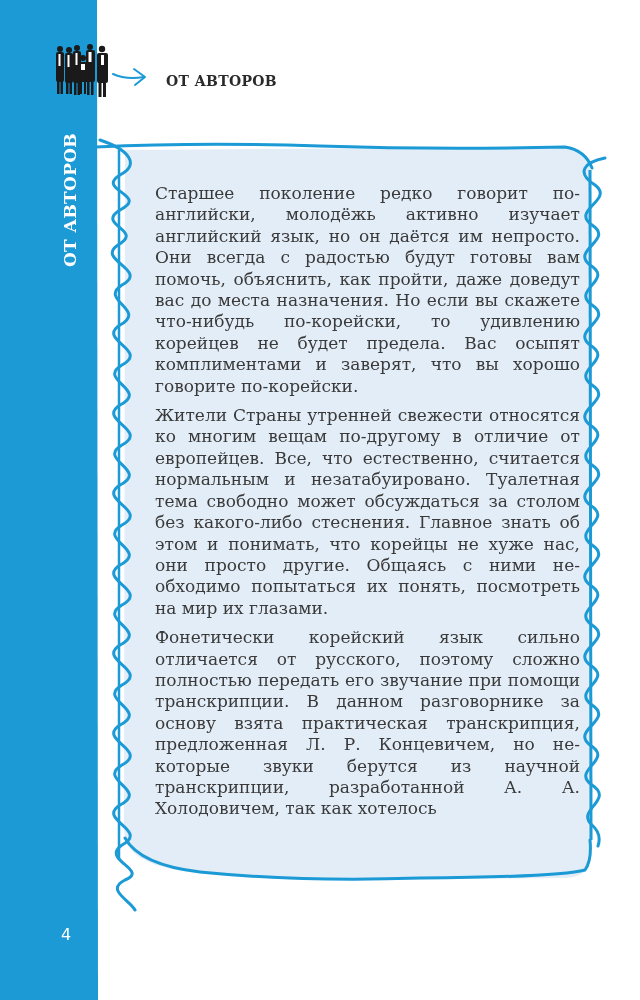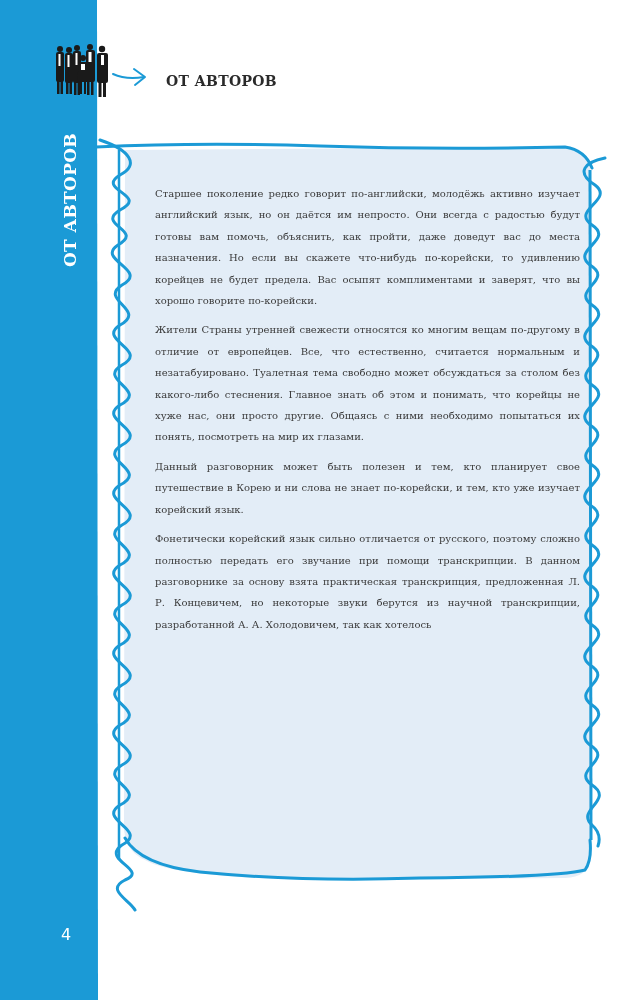--- a/index.html
+++ b/index.html
@@ -31,21 +31,21 @@
   }
   .header-title {
     position: absolute; left: 166px; top: 73px;
     font-family: "DejaVu Serif", serif; font-weight: bold;
     font-size: 14px; color: #2a2a2a; letter-spacing: 0.3px;
   }
   .box-svg { position: absolute; left: 0; top: 0; width: 640px; height: 1000px; pointer-events: none; }
   .content {
     position: absolute; left: 155px; top: 183px; width: 425px;
     font-family: "DejaVu Serif", serif;
-    font-size: 10px; line-height: 21.4px; color: #3a3a3a;
+    font-size: 17px; line-height: 21.4px; color: #3a3a3a;
     text-align: justify; hyphens: manual;
   }
   .content p { margin: 0 0 8px 0; }
   .page-number {
     position: absolute; left: 61px; top: 925px;
     color: #ffffff; font-family: "DejaVu Sans", sans-serif;
     font-size: 16px;
   }
 </style>
 </head>
@@ -111,17 +111,16 @@
 
   <path d="M100 140 C 130 150, 140 165, 120 175 C 95 190, 150 195, 120 210 C 95 225, 145 230, 118 245 C 95 260, 150 270, 122 285 C 98 300, 148 310, 120 325 C 96 340, 150 350, 122 365 C 96 380, 150 390, 120 405 C 96 420, 150 430, 122 445 C 96 460, 150 470, 120 485 C 96 500, 150 510, 122 525 C 96 540, 150 550, 120 565 C 96 580, 150 590, 122 605 C 96 620, 150 630, 120 645 C 96 660, 150 670, 122 685 C 96 700, 150 710, 120 725 C 96 740, 150 750, 122 765 C 96 780, 150 790, 120 805 C 96 820, 150 830, 122 845 C 100 860, 150 870, 125 880 C 105 890, 130 900, 135 910" stroke="#1b9ad6" stroke-width="3" fill="none" stroke-linecap="round"></path>
   <path d="M119 150 L119 860" stroke="#1b9ad6" stroke-width="2.5" fill="none"></path>
 
   <path d="M605 158 C 585 162, 575 172, 595 185 C 615 200, 570 210, 592 225 C 615 240, 570 250, 590 265 C 615 280, 570 290, 592 305 C 615 320, 570 330, 590 345 C 615 360, 570 370, 592 385 C 615 400, 570 410, 590 425 C 615 440, 570 450, 592 465 C 615 480, 570 490, 590 505 C 615 520, 570 530, 592 545 C 615 560, 570 570, 590 585 C 615 600, 570 610, 592 625 C 615 640, 570 650, 590 665 C 615 680, 570 690, 592 705 C 615 720, 570 730, 590 745 C 615 760, 570 770, 592 785 C 615 800, 575 810, 592 825 C 600 832, 600 840, 598 846" stroke="#1b9ad6" stroke-width="3" fill="none" stroke-linecap="round"></path>
 </svg>
 
 <div class="content">
   <p>Старшее поколение редко говорит по-английски, молодёжь активно изучает английский язык, но он даётся им непросто. Они всегда с радостью будут готовы вам помочь, объяснить, как пройти, даже до­ведут вас до места назначения. Но если вы скажете что-нибудь по-корейски, то удивлению корейцев не будет предела. Вас осыпят комплиментами и заве­рят, что вы хорошо говорите по-корейски.</p>
   <p>Жители Страны утренней свежести относятся ко многим вещам по-другому в отличие от европей­цев. Все, что естественно, считается нормальным и незатабуировано. Туалетная тема свободно может обсуждаться за столом без какого-либо стеснения. Главное знать об этом и понимать, что корейцы не хуже нас, они просто другие. Общаясь с ними не­обходимо попытаться их понять, посмотреть на мир их глазами.</p>
-  <p>Данный разговорник может быть полезен и тем, кто планирует свое путешествие в Корею и ни слова не знает по-корейски, и тем, кто уже изучает корей­ский язык.</p>
   <p>Фонетически корейский язык сильно отличается от русского, поэтому сложно полностью передать его звучание при помощи транскрипции. В данном разговорнике за основу взята практическая транс­крипция, предложенная Л. Р. Концевичем, но не­которые звуки берутся из научной транскрипции, разработанной А. А. Холодовичем, так как хотелось</p>
 </div>
 
 <div class="page-number">4</div>
 
 </body></html>

